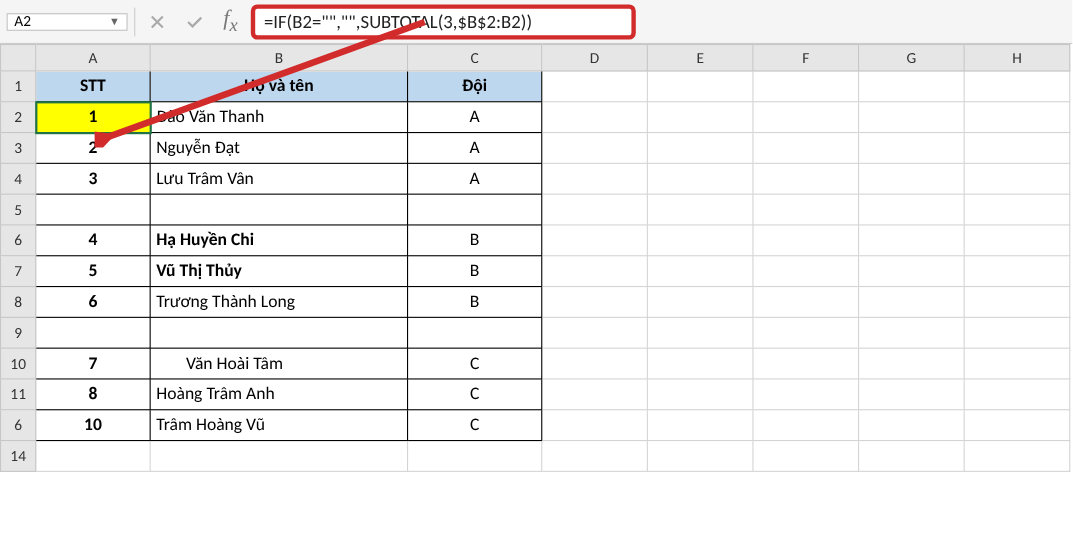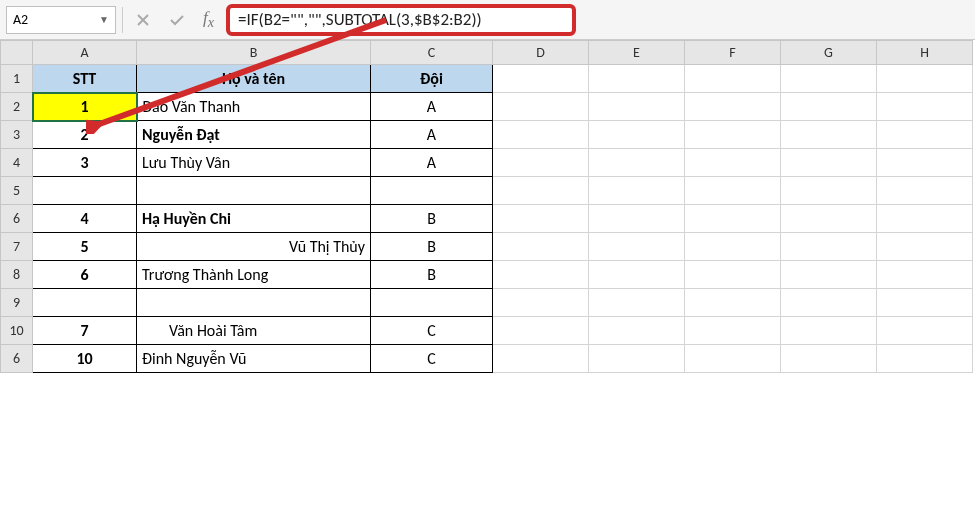--- a/index.html
+++ b/index.html
@@ -16,21 +16,21 @@
     display: flex;
     align-items: center;
     height: 40px;
     border-bottom: 1px solid #ccc;
     background: #f5f5f5;
     padding: 4px 6px;
     gap: 6px;
   }
   .name-box {
     width: 110px;
-    height: 28px;
+    height: 16px;
     background: #fff;
     border: 1px solid #c0c0c0;
     display: flex;
     align-items: center;
     padding: 0 6px;
     font-size: 14px;
     justify-content: space-between;
   }
   .name-box span.caret {
     font-size: 10px;
@@ -43,21 +43,21 @@
     color: #888;
     display: flex;
     align-items: center;
     justify-content: center;
     border: 1px solid transparent;
   }
   .fx-label {
     font-style: italic;
     font-family: "Times New Roman", serif;
     color: #777;
-    font-size: 17px;
+    font-size: 20px;
     padding: 0 6px;
   }
   .formula-input-wrap {
     flex: 0 0 350px;
     height: 32px;
     border: 4px solid #d22b2b;
     border-radius: 6px;
     display: flex;
     align-items: center;
     padding: 0 8px;
@@ -197,32 +197,32 @@
           <td class="cell col-C data-border" style="font-weight: normal;">A</td>
           <td class="cell col-generic"></td>
           <td class="cell col-generic"></td>
           <td class="cell col-generic"></td>
           <td class="cell col-generic"></td>
           <td class="cell col-generic"></td>
         </tr>
         <tr>
           <td class="rowhead">3</td>
           <td class="cell col-A data-border">2</td>
-          <td class="cell col-B data-border" style="font-weight: bold;">Nguyễn Đạt</td>
+          <td class="cell col-B data-border" style="font-weight: normal;">Nguyễn Đạt</td>
           <td class="cell col-C data-border" style="font-weight: normal;">A</td>
           <td class="cell col-generic"></td>
           <td class="cell col-generic"></td>
           <td class="cell col-generic"></td>
           <td class="cell col-generic"></td>
           <td class="cell col-generic"></td>
         </tr>
         <tr>
           <td class="rowhead">4</td>
           <td class="cell col-A data-border">3</td>
-          <td class="cell col-B data-border" style="font-weight: normal;">Lưu Thùy Vân</td>
+          <td class="cell col-B data-border" style="font-weight: normal;">Lưu Trâm Vân</td>
           <td class="cell col-C data-border" style="font-weight: normal;">A</td>
           <td class="cell col-generic"></td>
           <td class="cell col-generic"></td>
           <td class="cell col-generic"></td>
           <td class="cell col-generic"></td>
           <td class="cell col-generic"></td>
         </tr>
         <tr>
           <td class="rowhead">5</td>
           <td class="cell col-A data-border"></td>
@@ -241,21 +241,21 @@
           <td class="cell col-C data-border" style="font-weight: normal;">B</td>
           <td class="cell col-generic"></td>
           <td class="cell col-generic"></td>
           <td class="cell col-generic"></td>
           <td class="cell col-generic"></td>
           <td class="cell col-generic"></td>
         </tr>
         <tr>
           <td class="rowhead">7</td>
           <td class="cell col-A data-border">5</td>
-          <td class="cell col-B data-border" style="font-weight: normal; text-align: right;">Vũ Thị Thủy</td>
+          <td class="cell col-B data-border" style="font-weight: bold;">Vũ Thị Thủy</td>
           <td class="cell col-C data-border" style="font-weight: normal;">B</td>
           <td class="cell col-generic"></td>
           <td class="cell col-generic"></td>
           <td class="cell col-generic"></td>
           <td class="cell col-generic"></td>
           <td class="cell col-generic"></td>
         </tr>
         <tr>
           <td class="rowhead">8</td>
           <td class="cell col-A data-border">6</td>
@@ -283,25 +283,47 @@
           <td class="cell col-A data-border">7</td>
           <td class="cell col-B data-border" style="font-weight: normal; padding-left: 32px;">Văn Hoài Tâm</td>
           <td class="cell col-C data-border" style="font-weight: normal;">C</td>
           <td class="cell col-generic"></td>
           <td class="cell col-generic"></td>
           <td class="cell col-generic"></td>
           <td class="cell col-generic"></td>
           <td class="cell col-generic"></td>
         </tr>
         <tr>
+          <td class="rowhead">11</td>
+          <td class="cell col-A data-border">8</td>
+          <td class="cell col-B data-border" style="font-weight: normal;">Hoàng Trâm Anh</td>
+          <td class="cell col-C data-border" style="font-weight: normal;">C</td>
+          <td class="cell col-generic"></td>
+          <td class="cell col-generic"></td>
+          <td class="cell col-generic"></td>
+          <td class="cell col-generic"></td>
+          <td class="cell col-generic"></td>
+        </tr>
+        <tr>
           <td class="rowhead">6</td>
           <td class="cell col-A data-border">10</td>
-          <td class="cell col-B data-border" style="font-weight: normal;">Đinh Nguyễn Vũ</td>
+          <td class="cell col-B data-border" style="font-weight: normal;">Trâm Hoàng Vũ</td>
           <td class="cell col-C data-border" style="font-weight: normal;">C</td>
           <td class="cell col-generic"></td>
           <td class="cell col-generic"></td>
           <td class="cell col-generic"></td>
           <td class="cell col-generic"></td>
           <td class="cell col-generic"></td>
+        </tr>
+        <tr>
+          <td class="rowhead">14</td>
+          <td class="cell col-A" style="font-weight: normal;"></td>
+          <td class="cell col-B" style="font-weight: normal;"></td>
+          <td class="cell col-C" style="font-weight: normal;"></td>
+          <td class="cell col-generic" style="font-weight: normal;"></td>
+          <td class="cell col-generic" style="font-weight: normal;"></td>
+          <td class="cell col-generic" style="font-weight: normal;"></td>
+          <td class="cell col-generic" style="font-weight: normal;"></td>
+          <td class="cell col-generic" style="font-weight: normal;"></td>
         </tr>
       </tbody>
   </table>
 </div>
 
 </body></html>

